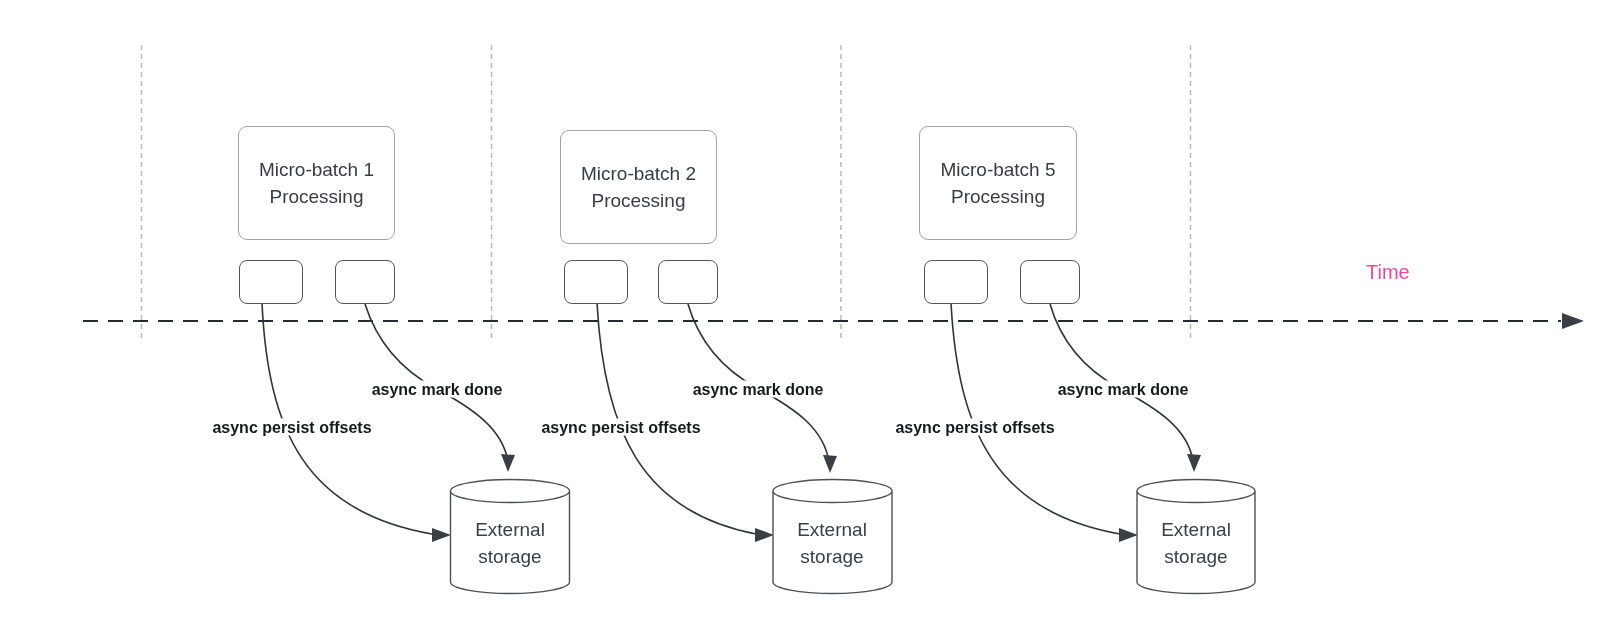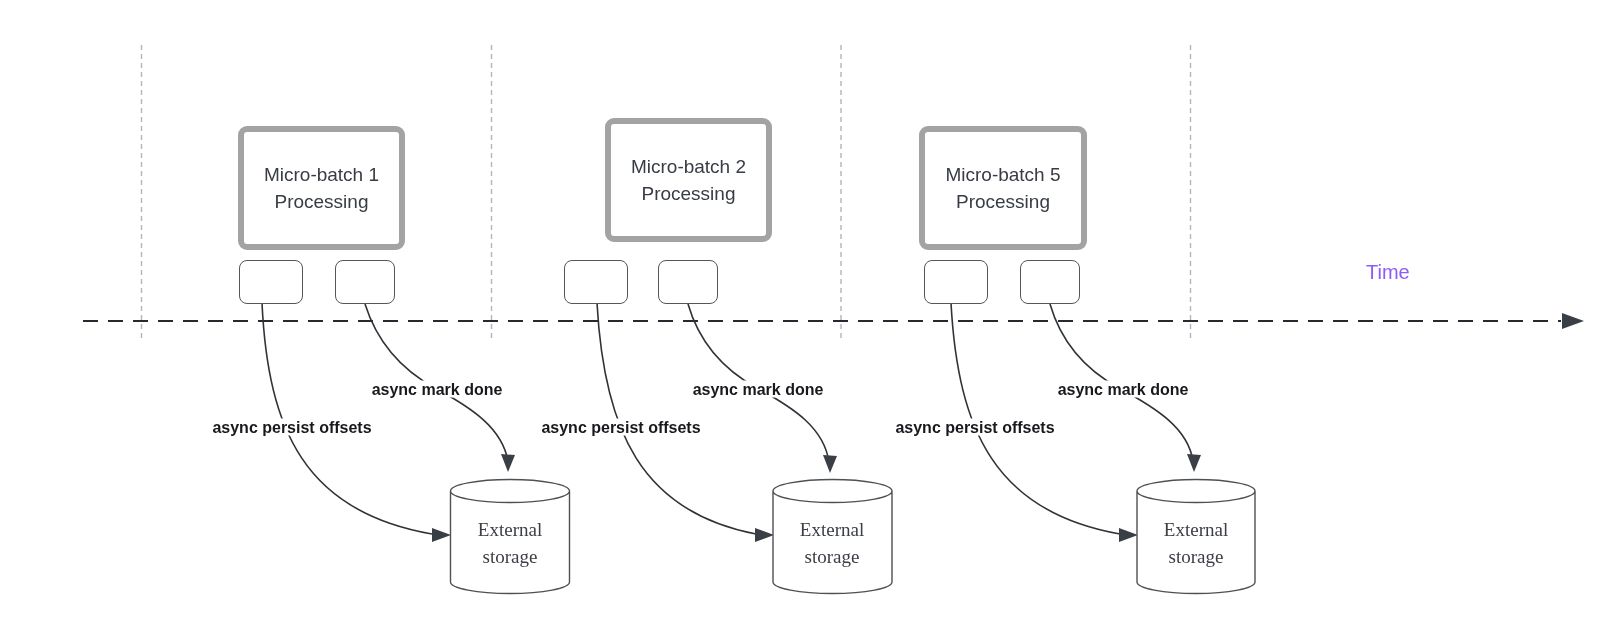--- a/index.html
+++ b/index.html
@@ -12,44 +12,43 @@
   }
   svg.layer{position:absolute;left:0;top:0;}
   .grid{stroke:#b2b6ba;stroke-width:1.4;stroke-dasharray:5 4;fill:none;}
   .axis{stroke:#26292e;stroke-width:2.2;stroke-dasharray:15 10;fill:none;}
   .edge{stroke:#2f3338;stroke-width:1.6;fill:none;}
   .ah{fill:#3a3f46;stroke:none;}
   .cyl{fill:#ffffff;stroke:#4d5055;stroke-width:1.4;}
   .cyl-top{fill:none;stroke:#4d5055;stroke-width:1.4;}
   .node{
     position:absolute;
-    border:6px solid #a3a3a3;border-radius:9px;background:#ffffff;
+    border:1px solid #a3a3a3;border-radius:9px;background:#ffffff;
     display:flex;align-items:center;justify-content:center;
     text-align:center;color:#383c44;font-size:19px;line-height:27px;
     white-space:pre-line;
   }
   .task{
     position:absolute;
     border:1px solid #53565c;border-radius:8px;background:#ffffff;
     width:62px;height:42px;
   }
   .edge-label{
     position:absolute;transform:translate(-50%,-50%);
     background:#ffffff;color:#17191c;
     font-size:16px;font-weight:bold;line-height:17px;
     padding:0 3px;white-space:nowrap;text-align:right;
   }
   .storage-label{
     position:absolute;transform:translateX(-50%);
     text-align:center;color:#3c4046;font-size:19px;line-height:27px;
     white-space:pre-line;
-    font-family:Liberation Serif, serif;
   }
   .time-label{
-    position:absolute;color:#8b5cf6;font-size:20px;line-height:24px;
+    position:absolute;color:#ec4899;font-size:20px;line-height:24px;
   }
 </style>
 </head>
 <body>
 
 <div class="canvas">
 
   <svg class="layer" width="1600" height="642" viewBox="0 0 1600 642">
 
     <line class="grid" x1="141.5" y1="45" x2="141.5" y2="338"></line>
@@ -87,21 +86,21 @@
 
   <div class="node" style="left:238px;top:126px;width:155px;height:112px;">Micro-batch 1
 Processing</div>
   <div class="task" style="left:239px;top:260px;"></div>
   <div class="task" style="left:335px;top:260px;width:58px;"></div>
   <div class="edge-label" style="left:292px;top:427px;">async persist offsets</div>
   <div class="edge-label" style="left:437px;top:389px;">async mark done</div>
   <div class="storage-label" style="left:510px;top:516px;">External
 storage</div>
 
-  <div class="node" style="left:560px;top:118px;width:155px;height:112px;margin-left:45px;">Micro-batch 2
+  <div class="node" style="left:560px;top:130px;width:155px;height:112px;">Micro-batch 2
 Processing</div>
   <div class="task" style="left:564px;top:260px;"></div>
   <div class="task" style="left:658px;top:260px;width:58px;"></div>
   <div class="edge-label" style="left:621px;top:427px;">async persist offsets</div>
   <div class="edge-label" style="left:758px;top:389px;">async mark done</div>
   <div class="storage-label" style="left:832px;top:516px;">External
 storage</div>
 
   <div class="node" style="left:919px;top:126px;width:156px;height:112px;">Micro-batch 5
 Processing</div>

